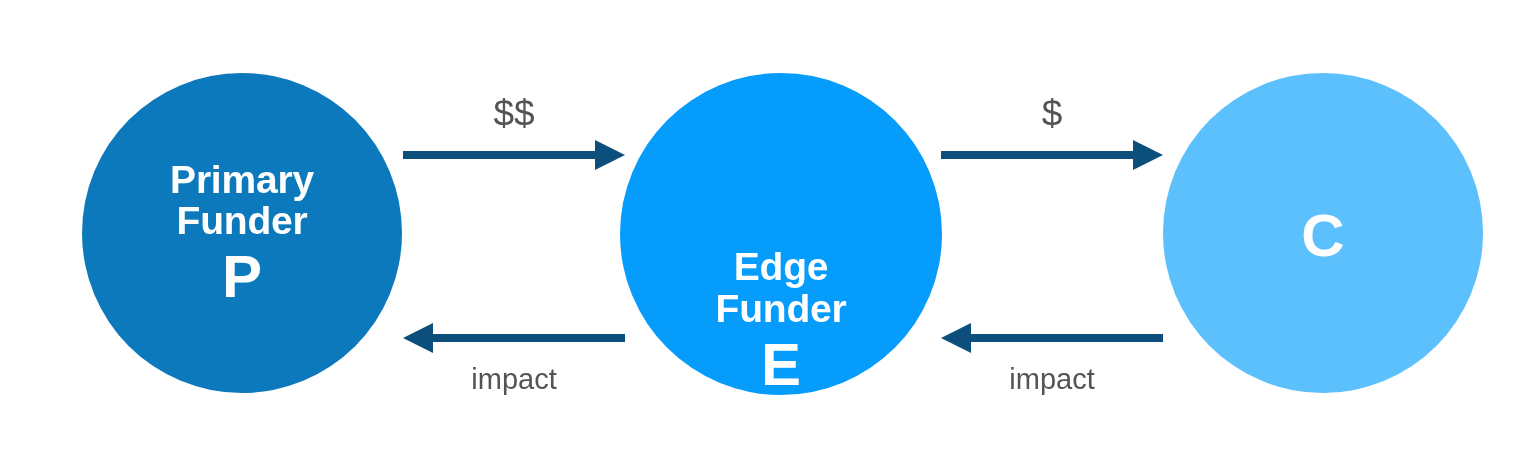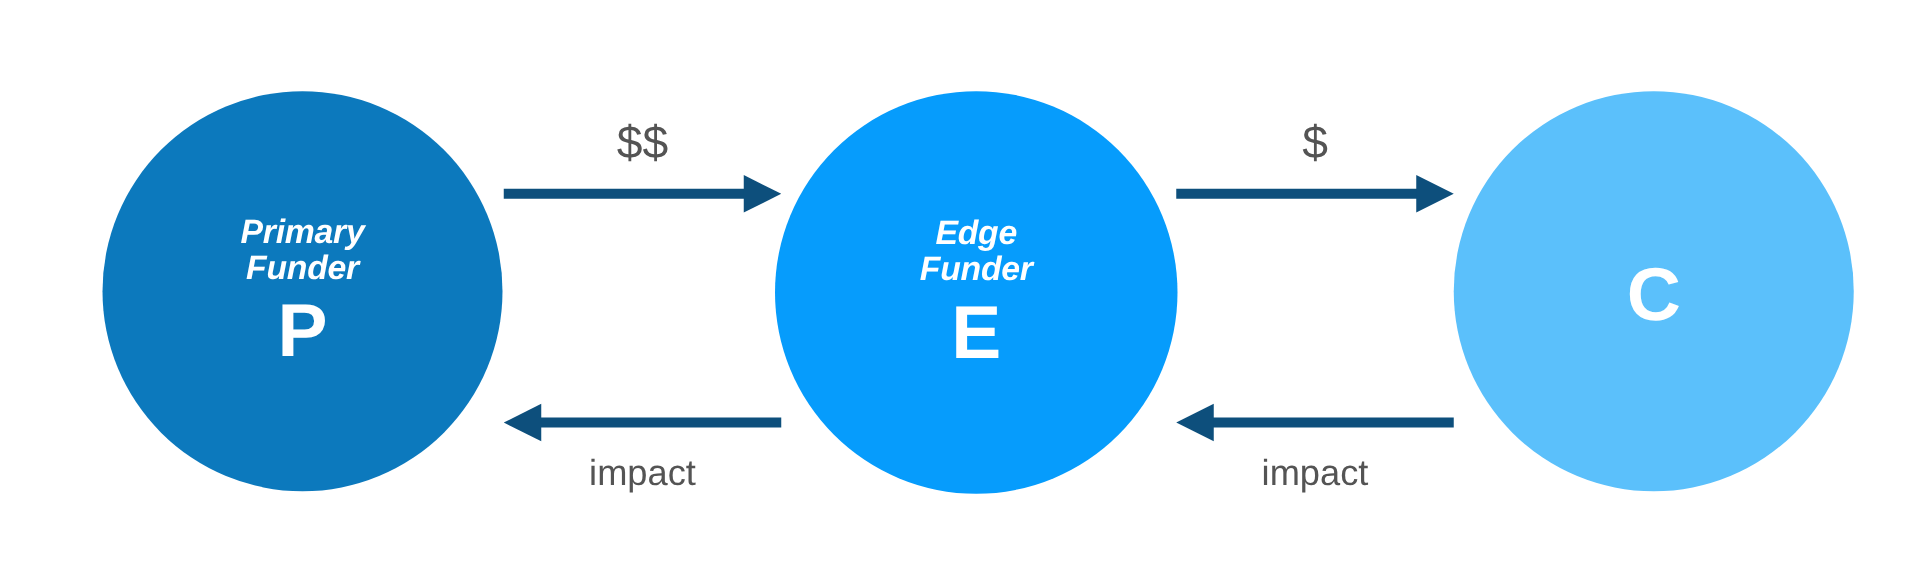--- a/index.html
+++ b/index.html
@@ -25,35 +25,34 @@
     border-radius: 50%;
     display: flex;
     flex-direction: column;
     align-items: center;
     justify-content: center;
     color: #ffffff;
     text-align: center;
     line-height: 1.06;
   }
   .node-title {
-    font-size: 27px;
+    font-size: 39px;
     font-weight: bold;
     letter-spacing: -0.2px;
     white-space: pre-line;
-    font-style: italic;
   }
   .node-code {
     font-size: 60px;
     font-weight: bold;
     margin-top: 6px;
     line-height: 1;
   }
 
   #node-p { left: 82px;   top: 73px; width: 320px; height: 320px; background: #0c79bd; }
-  #node-e { left: 620px;  top: 73px; width: 322px; height: 322px; background: #069cfc; }
+  #node-e { left: 620px;  top: 73px; width: 322px; height: 322px; background: #069cfc; justify-content: flex-end; }
   #node-c { left: 1163px; top: 73px; width: 320px; height: 320px; background: #5bc0fb; }
 
   
   .edge {
     position: absolute;
     height: 46px;
     display: block;
   }
   .edge svg { display: block; overflow: visible; }
 

